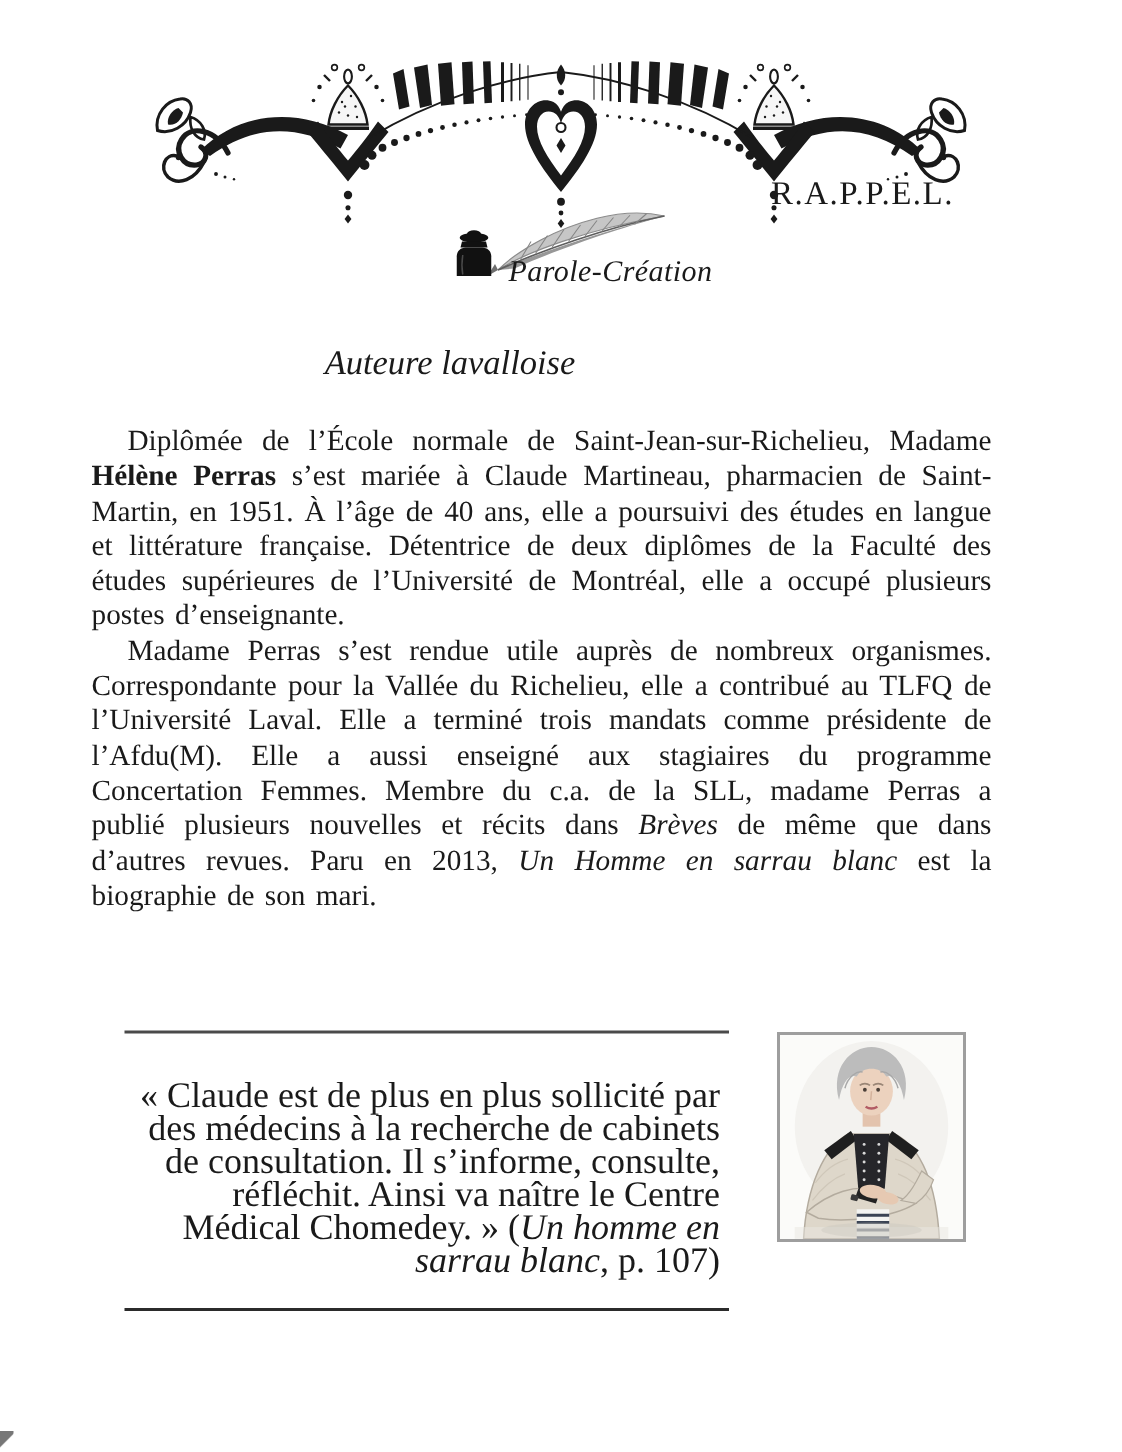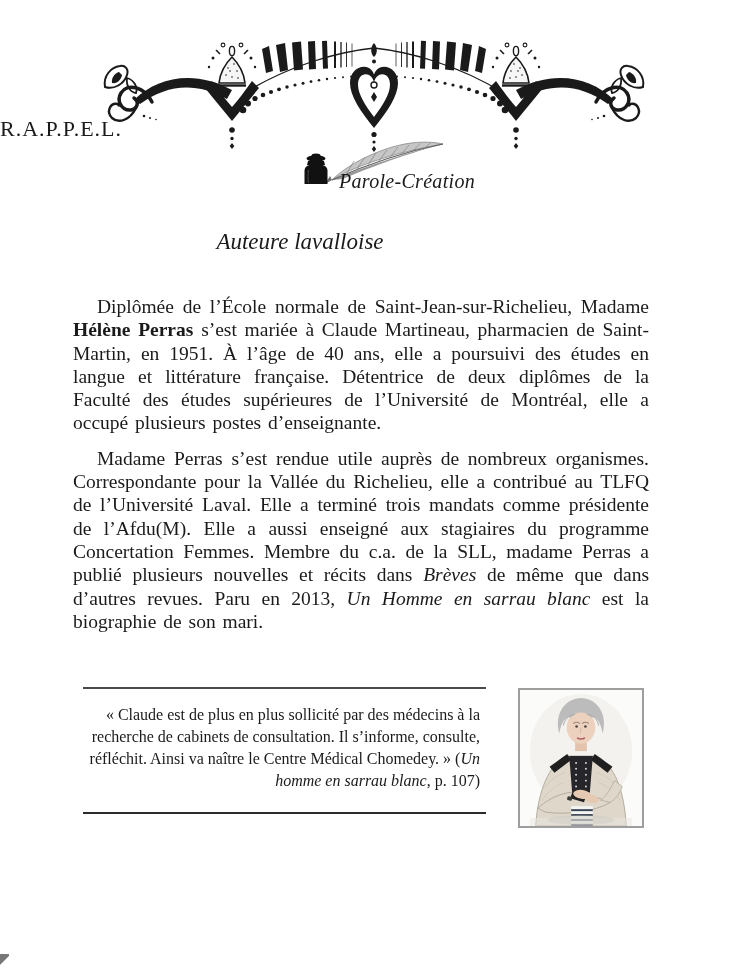--- a/index.html
+++ b/index.html
@@ -3,44 +3,44 @@
 <meta charset="utf-8">
 <style>
   html,body{margin:0;padding:0;}
   body{
     width:748px;height:968px;position:relative;background:#ffffff;
     font-family:"Liberation Serif","DejaVu Serif",serif;color:#1a1a1a;
     overflow:hidden;
   }
   .ornament{position:absolute;left:74px;top:40px;width:600px;height:112px;}
   .org-name{
-    position:absolute;left:0;top:116px;width:636px;text-align:left;
+    position:absolute;left:0;top:116px;width:636px;text-align:right;
     font-size:22px;letter-spacing:1px;
   }
   .logo{position:absolute;left:299px;top:140px;width:150px;height:46px;}
   .tagline{
     position:absolute;left:0;top:170px;width:748px;text-align:center;
     font-style:italic;font-size:20px;letter-spacing:0.3px;padding-left:33px;
   }
   .page-title{
     position:absolute;left:0;top:229px;width:600px;text-align:center;
     font-style:italic;font-size:23px;
   }
   .article-body{
     position:absolute;left:61px;top:283px;width:600px;
     font-size:19.5px;line-height:23.3px;text-align:justify;word-spacing:2px;
   }
-  .article-body p{margin:12px;text-indent:24px;}
+  .article-body p{margin:0;text-indent:24px;}
   .quote-block{
     position:absolute;left:83px;top:687px;width:403px;box-sizing:border-box;
     border-top:2px solid #4a4a4a;border-bottom:2px solid #2b2b2b;
     padding:15px 6px 20px 0;
   }
   .quote-text{
-    text-align:right;font-size:16px;line-height:22px;
+    text-align:right;font-size:24px;line-height:22px;margin-top:16px;
   }
   .photo-frame{
     position:absolute;left:518px;top:688px;width:126px;height:140px;
     box-sizing:border-box;border:2px solid #9e9e9e;background:#fbfbf9;
   }
   .photo-frame svg{display:block;width:122px;height:136px;}
   .scan-artifact{
     position:absolute;left:0;top:954px;width:9px;height:14px;
     background:linear-gradient(135deg,#555 0%,#555 45%,transparent 50%);
     opacity:.8;

